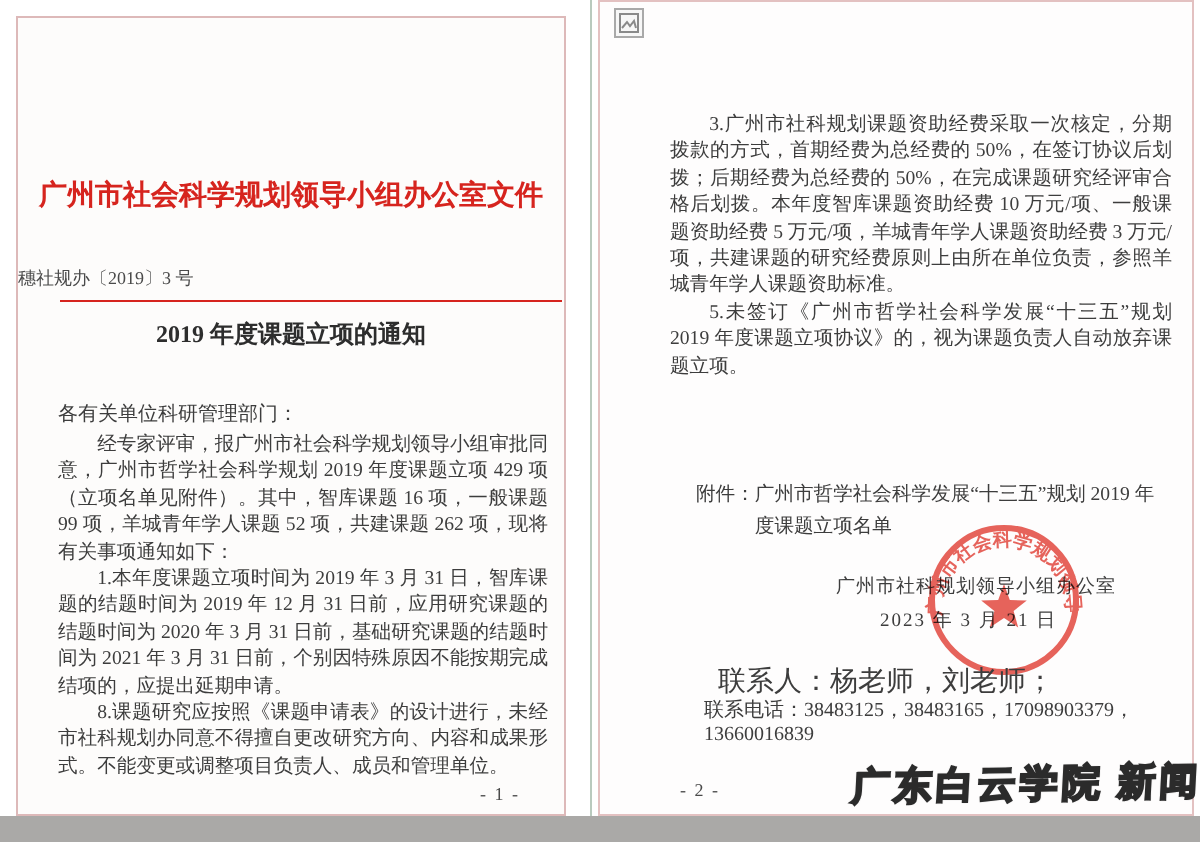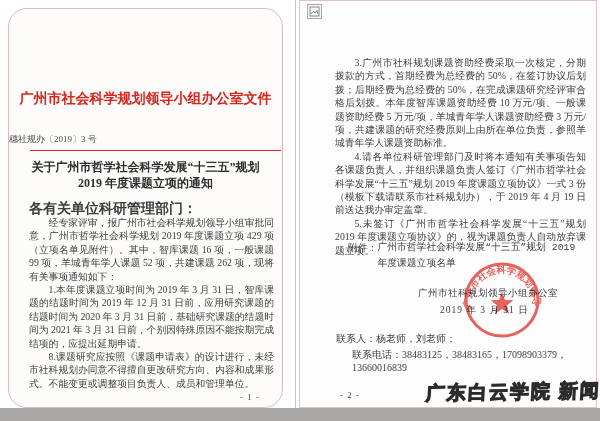--- a/index.html
+++ b/index.html
@@ -7,21 +7,21 @@
     width:600px;height:421px;position:relative;overflow:hidden;
     background:#ffffff;
     font-family:"Liberation Serif","DejaVu Serif",serif;
   }
   .scene{position:absolute;inset:0;}
   
   .page{
     position:absolute;background:#fdfcfb;border:1px solid #ddb9b9;
     box-sizing:border-box;color:#3d3d3d;
   }
-  .page-left{left:8px;top:8px;width:275px;height:400px;border-radius:19px;}
+  .page-left{left:8px;top:8px;width:275px;height:400px;}
   .page-right{left:299px;top:0;width:298px;height:408px;border-color:#e3c1c1;background:#fefdfd;}
   .divider-line{position:absolute;left:295px;top:0;width:1px;height:408px;background:#b9cabe;}
   .bottom-strip{position:absolute;left:0;top:408px;width:600px;height:13px;background:#aaa9a7;}
 
   
   .org-header{
     position:absolute;top:78px;left:0;right:0;height:24px;line-height:24px;
     text-align:center;font-size:14px;font-weight:bold;color:#d6241e;
     letter-spacing:0;white-space:nowrap;
   }
@@ -31,21 +31,21 @@
   }
   .red-line{
     position:absolute;top:141px;left:21px;right:1px;height:0;
     border-bottom:1.5px solid #d6241e;
   }
   .notice-title{
     position:absolute;top:150px;left:8px;right:8px;text-align:center;
     font-size:12px;font-weight:bold;color:#2d2d2d;line-height:16px;
   }
   .salutation{
-    position:absolute;top:191px;left:20px;font-size:14px;color:#3d3d3d;font-weight:bold;
+    position:absolute;top:191px;left:20px;font-size:10px;color:#3d3d3d;
   }
   .body-block{
     position:absolute;left:20px;right:8px;
     font-size:9.8px;line-height:13.4px;color:#3d3d3d;
     text-align:justify;
   }
   .body-block p{margin:0;text-indent:2em;}
   .page-left .body-block{top:207px;}
   .page-right .body-block{top:55px;left:35px;right:10px;}
   .page-num{position:absolute;font-size:9px;color:#4a4a4a;letter-spacing:1px;}
@@ -56,24 +56,24 @@
   .broken-img{
     position:absolute;left:7px;top:3px;width:15px;height:15px;
     border:1px solid #a9a9a9;background:#f7f7f7;box-sizing:border-box;
     display:flex;align-items:center;justify-content:center;
   }
   .attachment{
     position:absolute;left:48px;right:14px;top:239px;
     font-size:9.8px;line-height:16px;color:#3d3d3d;display:flex;
   }
   .attachment .att-label{flex:0 0 auto;white-space:nowrap;}
-  .attachment .att-text{flex:1 1 auto;font-family:Liberation Mono, monospace;}
+  .attachment .att-text{flex:1 1 auto;}
   .sig-org{position:absolute;left:118px;top:286px;font-size:9.5px;color:#3d3d3d;letter-spacing:0.5px;}
   .sig-date{position:absolute;left:140px;top:303px;font-size:9.5px;color:#3d3d3d;letter-spacing:1px;}
-  .contact-person{position:absolute;left:36px;top:331px;font-size:10px;color:#3d3d3d;font-family:Liberation Serif, serif;}
+  .contact-person{position:absolute;left:59px;top:331px;font-size:14px;color:#3d3d3d;font-family:Liberation Serif, serif;}
   .contact-phone{position:absolute;left:52px;top:347px;font-size:10px;color:#3d3d3d;}
   .seal{
     position:absolute;left:162px;top:259px;width:80px;height:80px;
     opacity:0.78;mix-blend-mode:multiply;pointer-events:none;
   }
   .watermark{
     position:absolute;left:126px;top:378px;
     font-size:19px;font-weight:bold;letter-spacing:2px;white-space:nowrap;
     color:rgba(255,255,255,0.9);
     -webkit-text-stroke:1.1px #2b2b2b;
@@ -84,21 +84,20 @@
 </head>
 <body>
 
 <div class="scene">
 
   <div class="page page-left">
     <div class="org-header">广州市社会科学规划领导小组办公室文件</div>
     <div class="doc-number">穗社规办〔2019〕3 号</div>
     <div class="red-line"></div>
     <div class="notice-title">
-      <div>关于广州市哲学社会科学发展“十三五”规划</div>
       <div>2019 年度课题立项的通知</div>
     </div>
     <div class="salutation">各有关单位科研管理部门：</div>
     <div class="body-block">
       <p>经专家评审，报广州市社会科学规划领导小组审批同意，广州市哲学社会科学规划 2019 年度课题立项 429 项（立项名单见附件）。其中，智库课题 16 项，一般课题 99 项，羊城青年学人课题 52 项，共建课题 262 项，现将有关事项通知如下：</p>
       <p>1.本年度课题立项时间为 2019 年 3 月 31 日，智库课题的结题时间为 2019 年 12 月 31 日前，应用研究课题的结题时间为 2020 年 3 月 31 日前，基础研究课题的结题时间为 2021 年 3 月 31 日前，个别因特殊原因不能按期完成结项的，应提出延期申请。</p>
       <p>8.课题研究应按照《课题申请表》的设计进行，未经市社科规划办同意不得擅自更改研究方向、内容和成果形式。不能变更或调整项目负责人、成员和管理单位。</p>
     </div>
     <div class="page-num">- 1 -</div>
   </div>
@@ -108,31 +107,30 @@
   <div class="page page-right">
     <div class="broken-img">
       <svg width="11" height="11" viewBox="0 0 11 11">
         <rect x="1" y="1" width="9" height="9" fill="none" stroke="#8a8a8a" stroke-width="1"></rect>
         <path d="M2,8 L4.5,5 L6,7 L8,4.5 L9,8" fill="none" stroke="#8a8a8a" stroke-width="1"></path>
       </svg>
     </div>
 
     <div class="body-block">
       <p>3.广州市社科规划课题资助经费采取一次核定，分期拨款的方式，首期经费为总经费的 50%，在签订协议后划拨；后期经费为总经费的 50%，在完成课题研究经评审合格后划拨。本年度智库课题资助经费 10 万元/项、一般课题资助经费 5 万元/项，羊城青年学人课题资助经费 3 万元/项，共建课题的研究经费原则上由所在单位负责，参照羊城青年学人课题资助标准。</p>
-      <p>4.请各单位科研管理部门及时将本通知有关事项告知各课题负责人，并组织课题负责人签订《广州市哲学社会科学发展“十三五”规划 2019 年度课题立项协议》一式 3 份（模板下载请联系市社科规划办），于 2019 年 4 月 19 日前送达我办审定盖章。</p>
       <p>5.未签订《广州市哲学社会科学发展“十三五”规划 2019 年度课题立项协议》的，视为课题负责人自动放弃课题立项。</p>
     </div>
 
     <div class="attachment">
       <span class="att-label">附件：</span>
       <span class="att-text">广州市哲学社会科学发展“十三五”规划 2019 年度课题立项名单</span>
     </div>
 
     <div class="sig-org">广州市社科规划领导小组办公室</div>
-    <div class="sig-date">2019 年 3 月 31 日</div>
+    <div class="sig-date">2023 年 3 月 21 日</div>
 
     <svg class="seal" viewBox="0 0 80 80">
       <circle cx="40" cy="40" r="36" fill="none" stroke="#e0382e" stroke-width="3"></circle>
       <polygon points="40,32 37.1,40 28.6,40.3 35.2,45.5 32.9,53.7 40,49 47.1,53.7 44.8,45.5 51.4,40.3 42.9,40" fill="#e0382e"></polygon>
       <path id="sealArc" d="M 9,50 A 31.5,31.5 0 1 1 71,50" fill="none"></path>
       <text font-size="9.5" fill="#e0382e" font-weight="bold" font-family="Liberation Serif, DejaVu Serif, serif">
         <textPath href="#sealArc" startOffset="2">广州市社会科学规划领导小组</textPath>
       </text>
     </svg>
 

